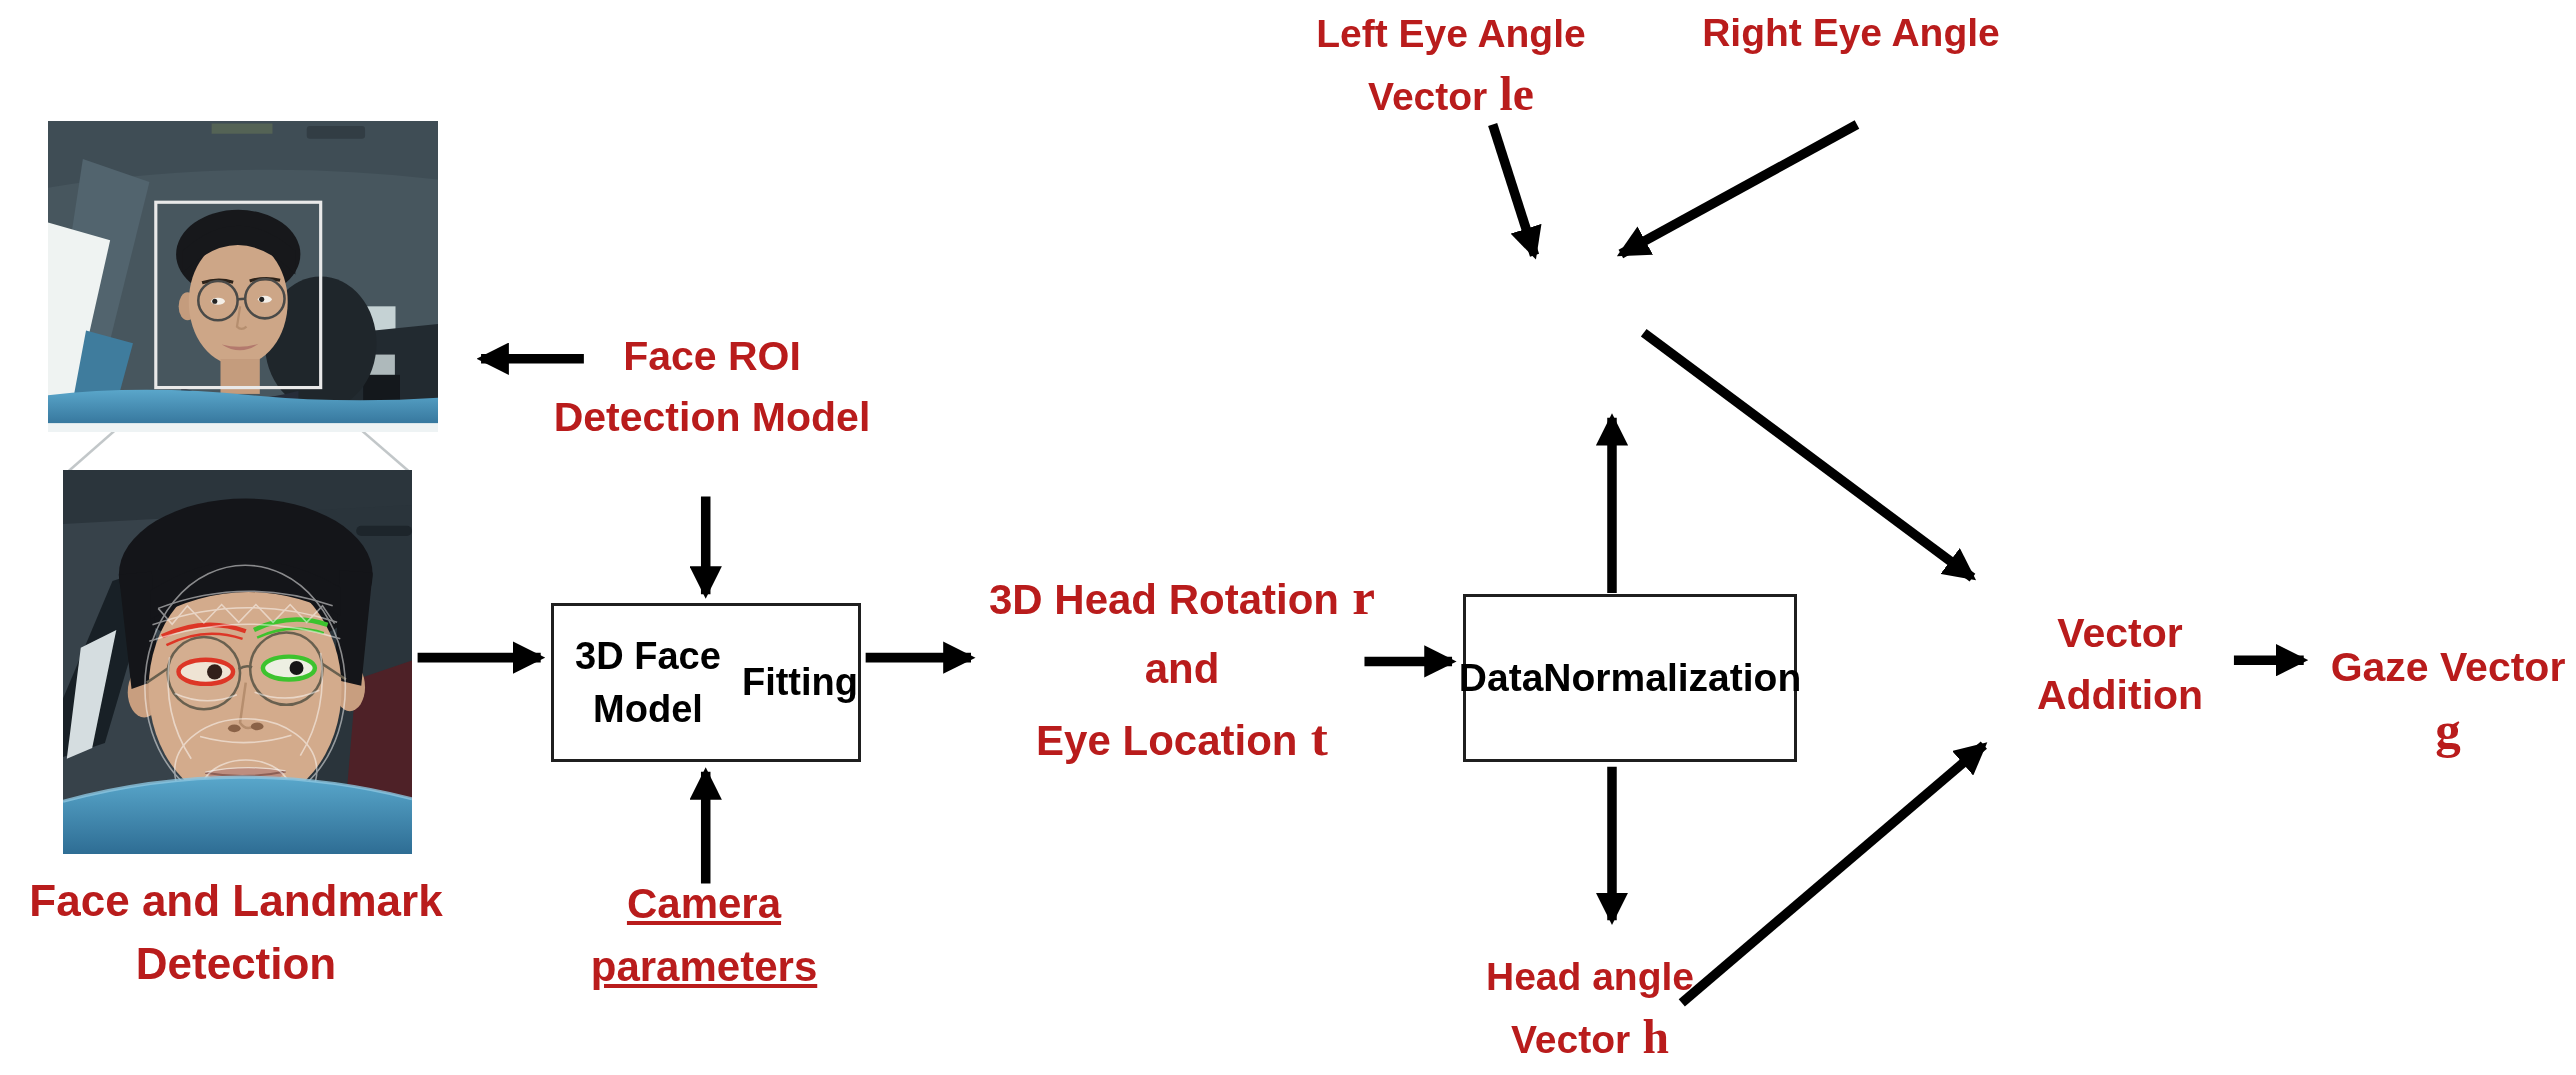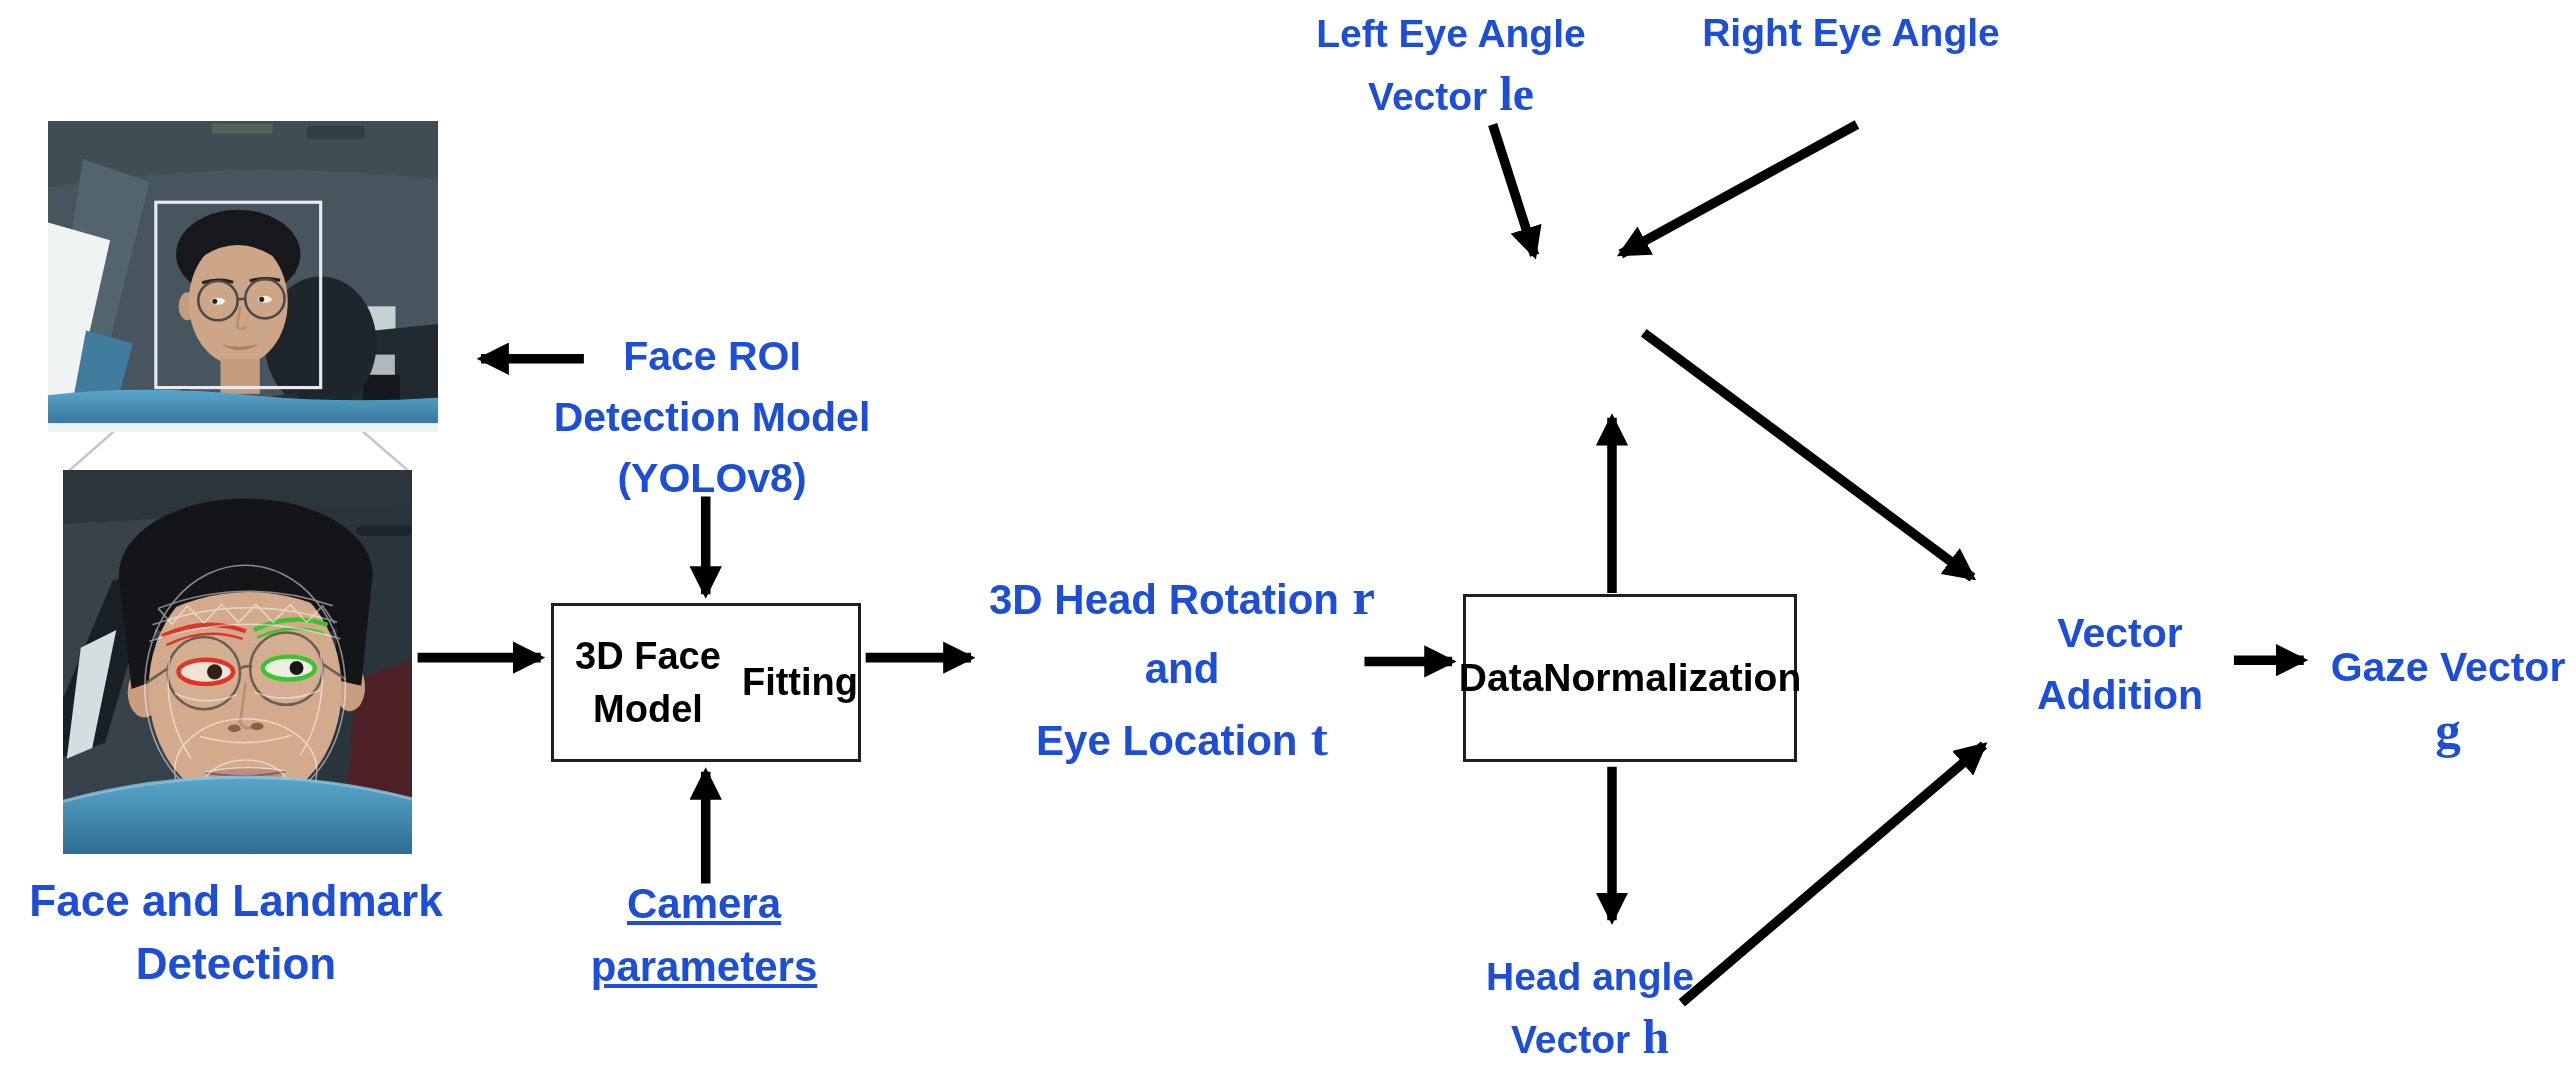--- a/index.html
+++ b/index.html
@@ -7,21 +7,21 @@
     position:relative;
     width:2576px;height:1076px;
     background:#ffffff;
     font-family:"Liberation Sans","DejaVu Sans",sans-serif;
     font-weight:bold;color:#000;
     overflow:hidden;
   }
   .overlay{position:absolute;left:0;top:0;width:2576px;height:1076px;}
   .lbl{
     position:absolute;transform:translateX(-50%);
-    text-align:center;white-space:nowrap;color:#1d4ed8;
+    text-align:center;white-space:nowrap;color:#b91c1c;
   }
   .math{
     font-family:"Liberation Serif","DejaVu Serif",serif;
     font-weight:bold;
     font-size:1.22em;padding-left:0.26em;
   }
   .math.solo{padding-left:0;}
   .nodebox{
     position:absolute;background:#ffffff;border:3.8px solid #1f1f1f;
     display:flex;flex-direction:row;align-items:center;justify-content:center;
@@ -197,21 +197,20 @@
   </div>
 
   <div class="lbl" style="left:1851px;top:3px;font-size:39px;line-height:60px;">
     <div>Right Eye Angle</div>
   </div>
 
 
   <div class="lbl" style="left:712px;top:326px;font-size:41px;line-height:61px;">
     <div>Face ROI</div>
     <div>Detection Model</div>
-    <div>(YOLOv8)</div>
   </div>
 
   <div class="lbl" style="left:1182px;top:562px;font-size:42px;line-height:69px;">
     <div><span>3D Head Rotation</span><span class="math">r</span></div>
     <div>and</div>
     <div><span>Eye Location</span><span class="math">t</span></div>
   </div>
 
   <div class="lbl" style="left:2120px;top:602px;font-size:41px;line-height:62px;">
     <div>Vector</div>

